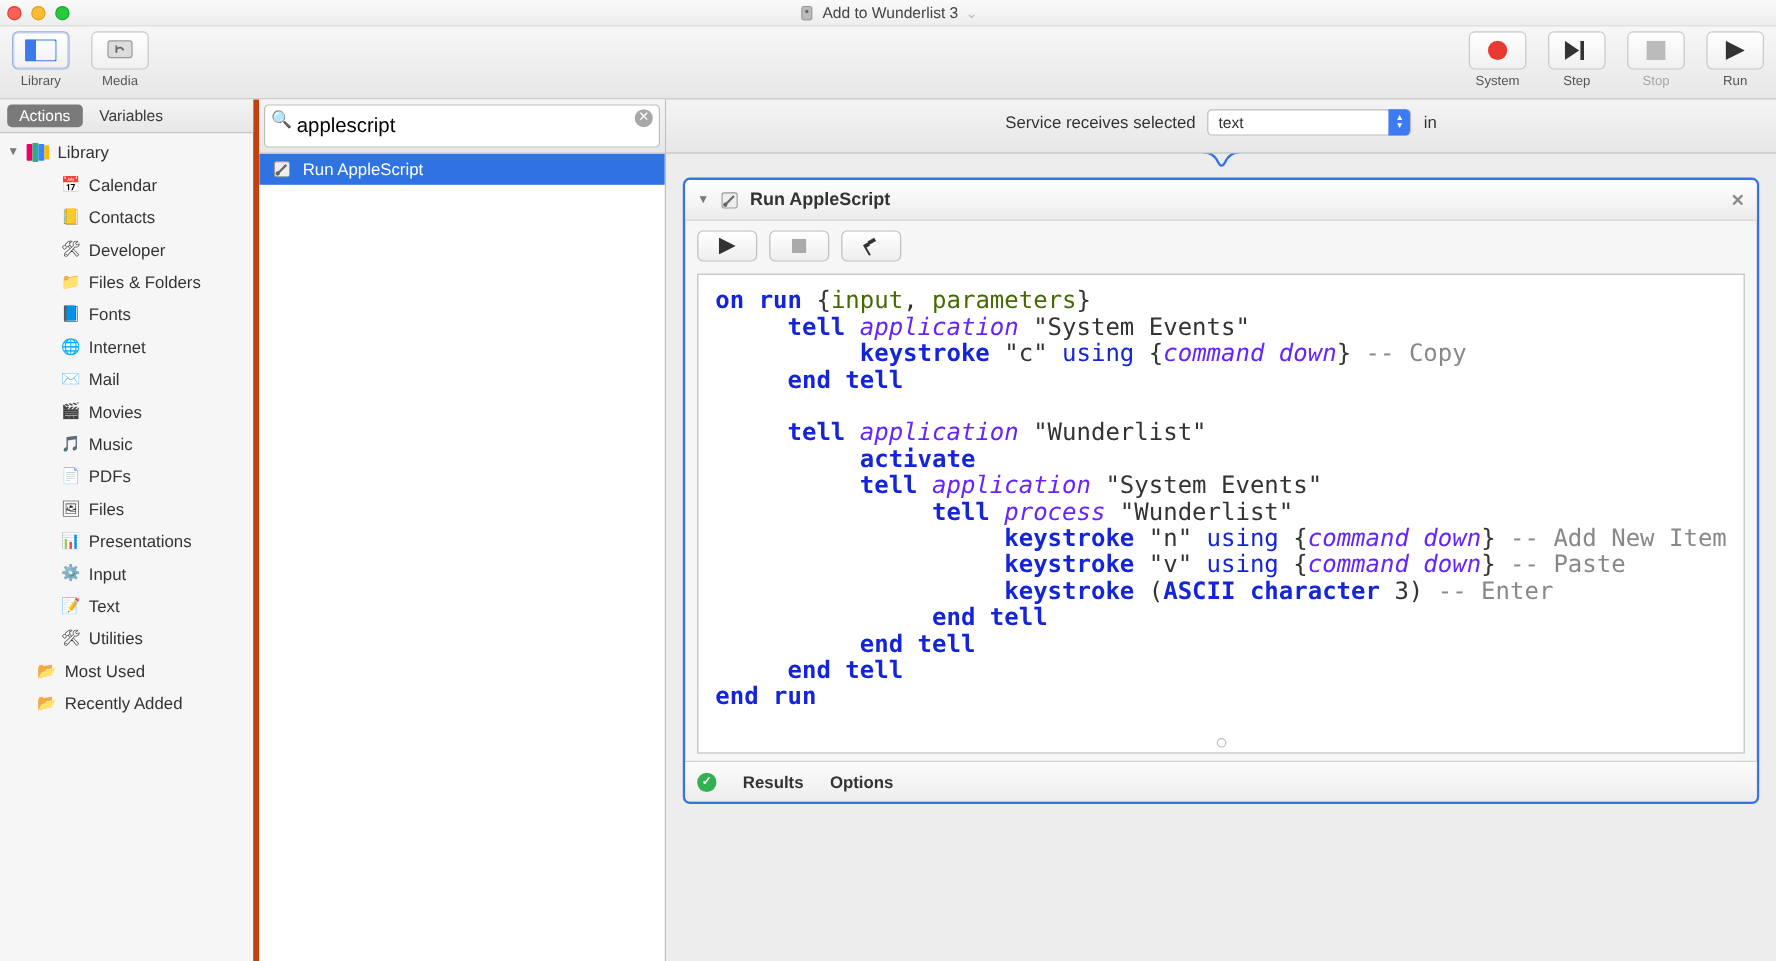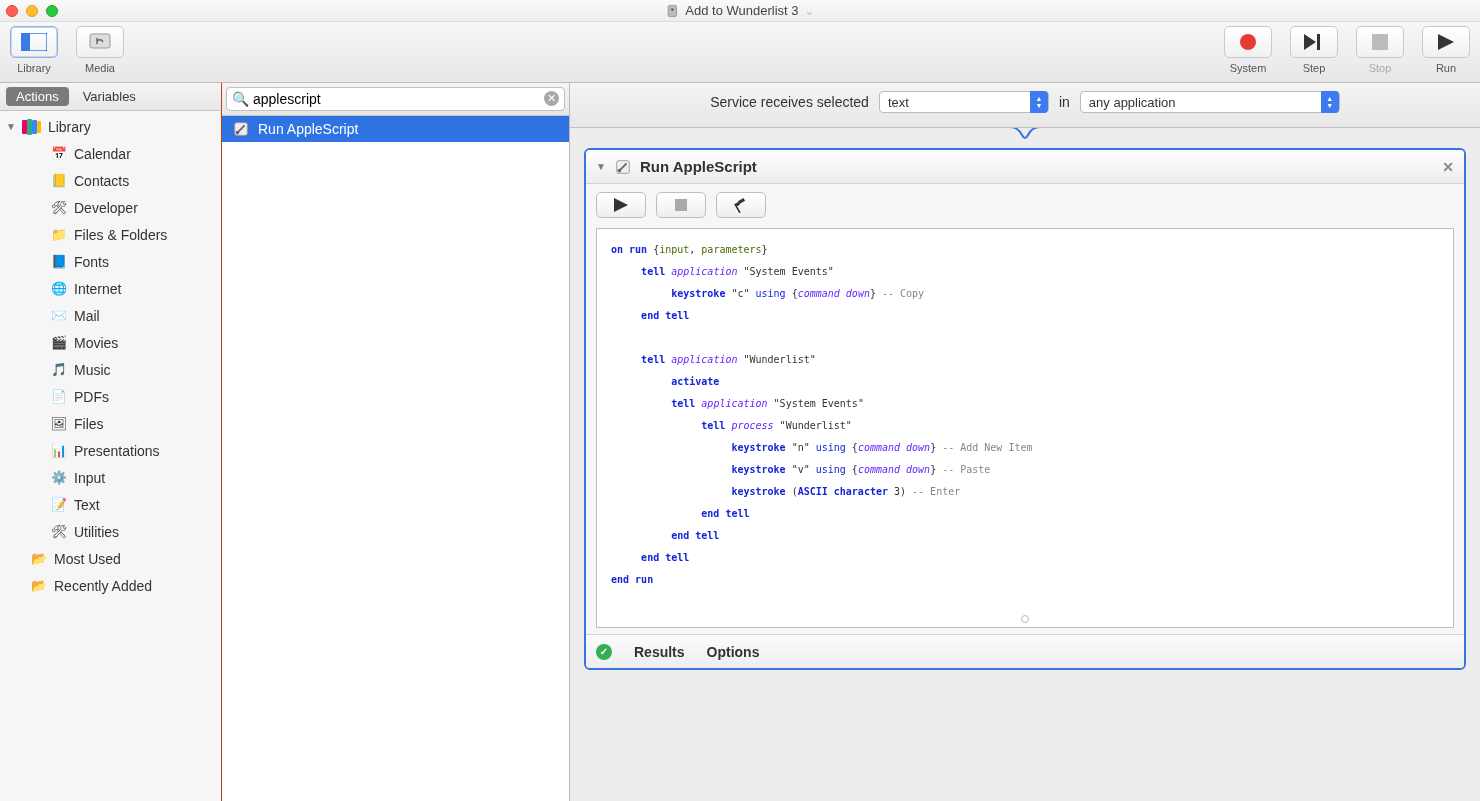--- a/index.html
+++ b/index.html
@@ -37,40 +37,40 @@
   
   .toolbar { background: linear-gradient(#f7f7f7,#e7e7e7); border-bottom:1px solid #bdbdbd; padding:4px 10px 8px; display:flex; align-items:flex-end; justify-content:space-between;}
   .tb-group { display:flex; gap:18px; }
   .tb-btn { display:flex; flex-direction:column; align-items:center; gap:4px; font-size:11px; color:#555; cursor:default;}
   .tb-btn.disabled { color:var(--disabled);}
   .icon-box { width:48px; height:32px; border:1px solid #c9c9c9; border-radius:5px; background:linear-gradient(#fff,#f0f0f0); display:flex; align-items:center; justify-content:center;}
   .tb-btn.active .icon-box { border-color:#9aafd6; box-shadow:0 0 0 1px #c3d4f5 inset; }
 
   
   .body { flex:1; display:flex; min-height:0; }
-  .col-lib { width:222px; border-right:1px solid #c2410c; background:#f6f6f6; display:flex; flex-direction:column;}
+  .col-lib { width:222px; border-right:5px solid #c2410c; background:#f6f6f6; display:flex; flex-direction:column;}
   .col-actions { width:348px; border-right:1px solid #bcbcbc; background:#fff; display:flex; flex-direction:column;}
   .col-main { flex:1; display:flex; flex-direction:column;}
 
   
   .lib-tabs { display:flex; padding:4px 6px 4px 6px; background:linear-gradient(#f4f4f4,#e7e7e7); border-bottom:1px solid #c5c5c5;}
   .lib-tab { padding:2px 10px; margin-right:4px; border-radius:4px; font-size:13px; color:#3a3a3a; cursor:default;}
   .lib-tab.selected { background:#7a7a7a; color:#fff; }
   .lib-tree { flex:1; overflow:auto; padding-top:2px;}
   .tree-item { display:flex; align-items:center; height:27px; padding-left:14px; gap:6px; font-size:14px; }
   .tree-item.root { font-weight:500; padding-left:6px;}
   .tree-item.child { padding-left:50px;}
   .tree-item.special { padding-left:30px;}
   .tri { font-size:10px; color:#787878;}
   .cat-icon { width:18px; height:18px; display:inline-flex; align-items:center; justify-content:center; font-size:13px;}
 
   
   .search-row { padding:4px; background:linear-gradient(#f4f4f4,#e7e7e7); border-bottom:1px solid #c5c5c5; }
   .search { position:relative;}
-  .search input { width:100%; height:24px; border:1px solid #bfbfbf; border-radius:4px; padding:0 24px 0 26px; font-size:14px; outline:none; background:#fff;}
+  .search input { width:100%; height:36px; border:1px solid #bfbfbf; border-radius:4px; padding:0 24px 0 26px; font-size:17px; outline:none; background:#fff;}
   .search .mag { position:absolute; left:6px; top:4px; color:#888; font-size:14px;}
   .search .clear { position:absolute; right:6px; top:4px; width:15px; height:15px; border-radius:50%; background:#a8a8a8; color:#fff; font-size:11px; line-height:15px; text-align:center;}
   .action-list { flex:1; overflow:auto;}
   .action-item { display:flex; align-items:center; height:26px; padding-left:10px; gap:8px; font-size:14px;}
   .action-item.selected { background:var(--sel); color:var(--sel-text);}
 
   
   .settings-bar { background:linear-gradient(#f4f4f4,#e7e7e7); border-bottom:1px solid #c0c0c0; padding:8px 18px 14px; display:flex; flex-direction:column; gap:10px;}
   .settings-row { display:flex; align-items:center; justify-content:center; gap:10px; font-size:14px;}
   .sel-box { position:relative; display:inline-flex; align-items:center; height:22px; border:1px solid #bdbdbd; border-radius:4px; background:#fff; padding-left:8px; padding-right:22px; min-width:170px; font-size:13px;}
@@ -83,21 +83,21 @@
   
   .canvas { flex:1; overflow:auto; padding:20px 14px; position:relative;}
   .notch { position:absolute; top:-1px; left:50%; transform:translateX(-50%); width:30px; height:14px; pointer-events:none;}
   .action-card { border:2px solid var(--blue-border); border-radius:6px; background:#f6f6f6; overflow:hidden;}
   .card-header { background:linear-gradient(#fff,#ececec); border-bottom:1px solid #d3d3d3; display:flex; align-items:center; height:34px; padding:0 10px; gap:8px; font-weight:600; font-size:15px;}
   .card-header .spacer { flex:1;}
   .card-header .close-x { font-size:14px; color:#888;}
   .script-toolbar { display:flex; gap:10px; padding:8px 10px;}
   .script-btn { width:50px; height:26px; border:1px solid #bfbfbf; border-radius:5px; background:linear-gradient(#fff,#eee); display:flex; align-items:center; justify-content:center;}
   .script-btn.disabled { color:var(--disabled);}
-  .code-box { margin:2px 10px 6px; border:1px solid #bfbfbf; background:#fff; padding:10px 14px 36px; font-family: Menlo, Consolas, monospace; font-size:10px; line-height:22px; white-space:pre; overflow:auto; min-height:350px; position:relative;}
+  .code-box { margin:2px 10px 6px; border:1px solid #bfbfbf; background:#fff; padding:10px 14px 36px; font-family: Menlo, Consolas, monospace; font-size:20px; line-height:22px; white-space:pre; overflow:auto; min-height:350px; position:relative;}
   .code-kw { color:var(--code-kw); font-weight:bold;}
   .code-kw-nb { color:var(--code-kw);}
   .code-var { color:var(--code-var);}
   .code-prop { color:var(--code-prop); font-style:italic;}
   .code-cmt { color:var(--code-comment);}
   .resize-dot { position:absolute; bottom:4px; left:50%; transform:translateX(-50%); width:8px; height:8px; border:1px solid #bbb; border-radius:50%; background:#fff;}
   .card-footer { border-top:1px solid #d3d3d3; background:linear-gradient(#fcfcfc,#ededed); height:34px; display:flex; align-items:center; padding:0 10px; gap:22px; font-size:14px; font-weight:600;}
   .check-circle { width:16px; height:16px; border-radius:50%; background:var(--green); color:#fff; font-size:10px; line-height:16px; text-align:center;}
 
   
@@ -302,24 +302,20 @@
   <div class="col-main">
 
     <div class="settings-bar">
       <div class="settings-row">
         <span>Service receives selected</span>
         <div class="sel-box">
           <span>text</span>
           <span class="arrows">▲<br>▼</span>
         </div>
         <span>in</span>
-        <div class="sel-box wide">
-          <span>any application</span>
-          <span class="arrows">▲<br>▼</span>
-        </div>
       </div>
     </div>
 
     <div class="canvas">
       <div class="notch">
         <svg width="30" height="14" viewBox="0 0 30 14">
             <path d="M0 0 Q8 0 12 8 Q15 14 18 8 Q22 0 30 0" fill="none" stroke="#3873e3" stroke-width="2"></path>
           </svg>
       </div>
 

